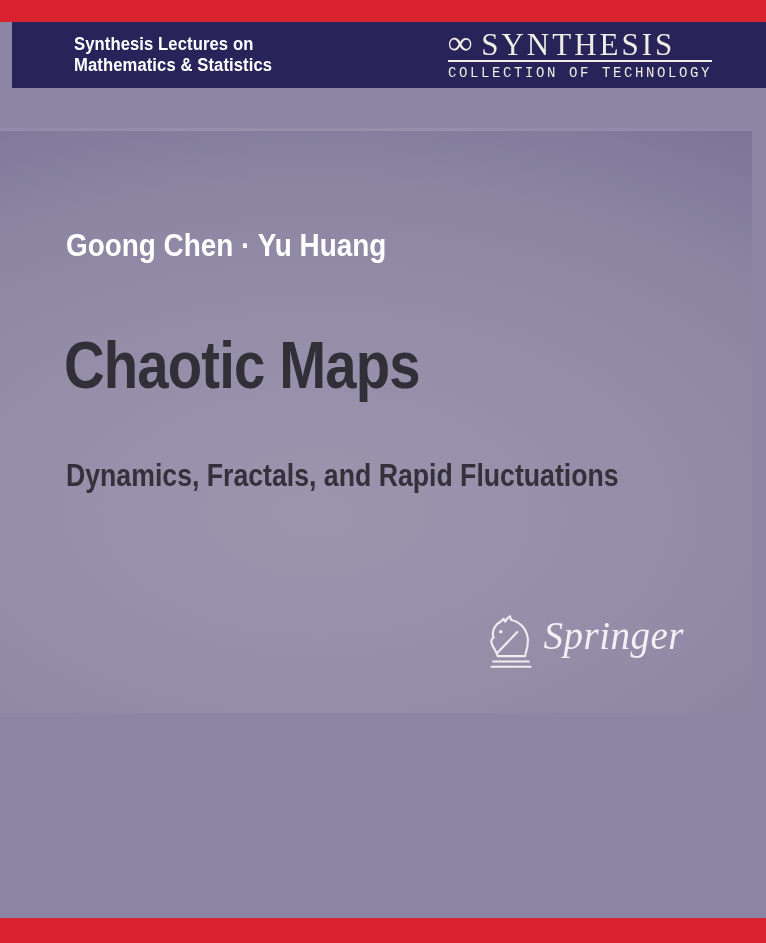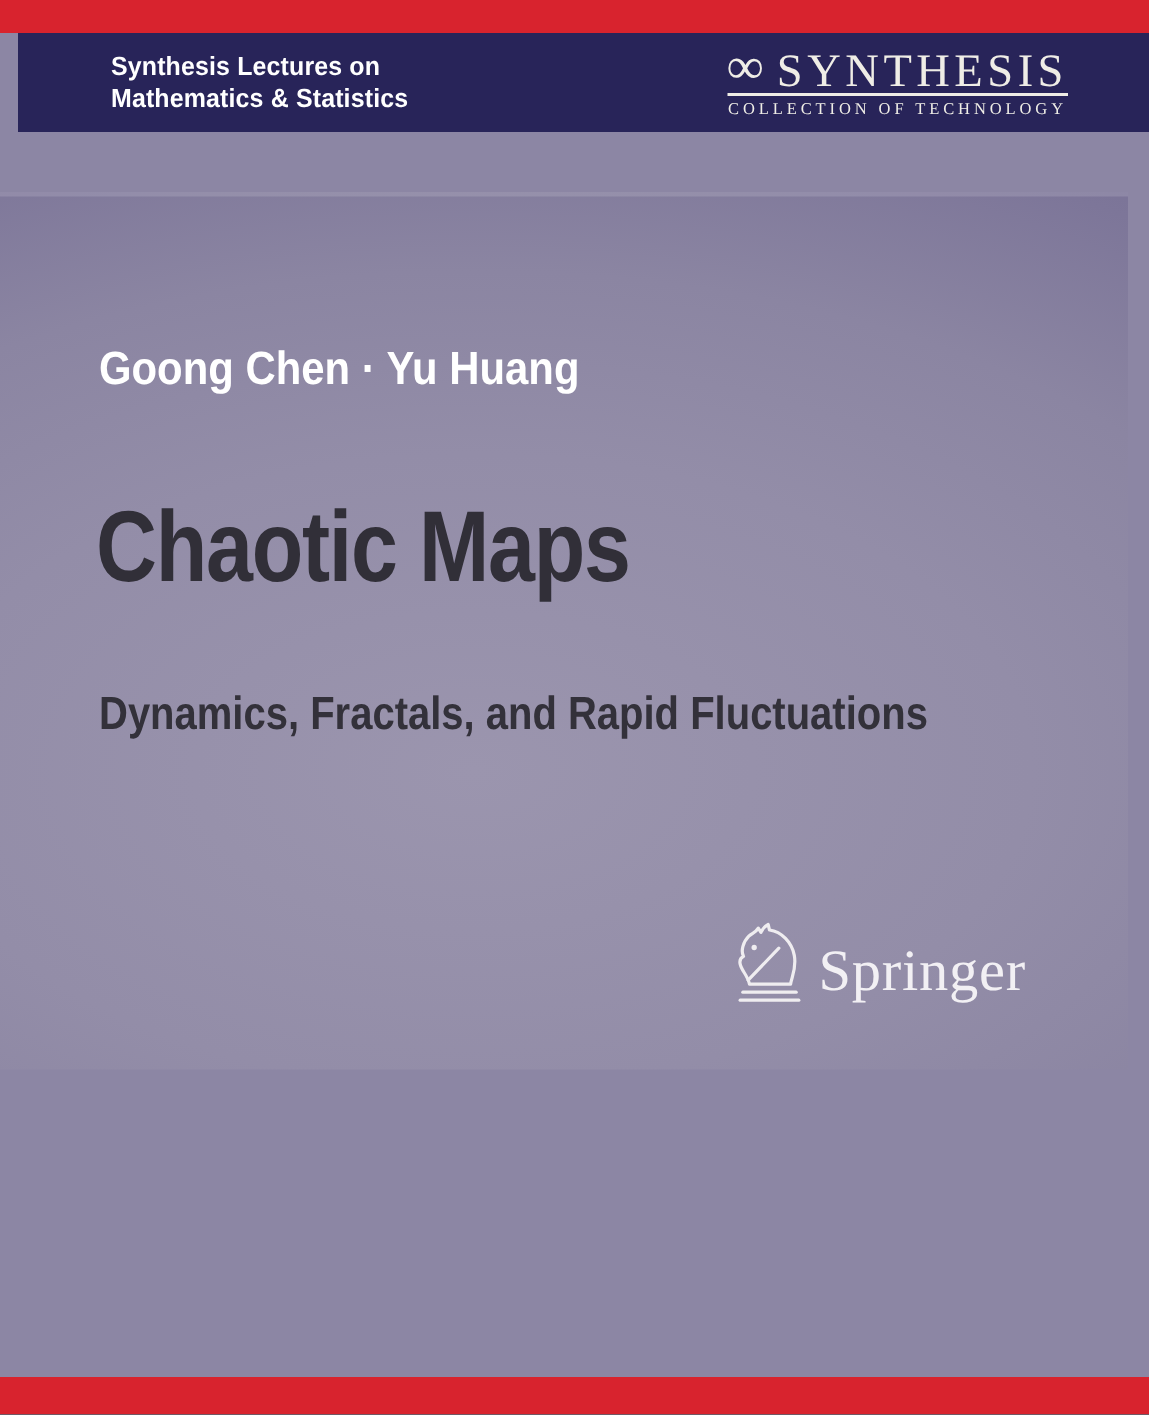--- a/index.html
+++ b/index.html
@@ -68,24 +68,25 @@
     font-weight: bold;
     position: relative;
     top: -2px;
   }
   .syn-word {
     font-size: 31px;
     line-height: 28px;
     letter-spacing: 3px;
   }
   .syn-sub {
-    font-size: 11px;
+    font-size: 14px;
     letter-spacing: 2.6px;
     margin-top: 3px;
     white-space: nowrap;
+    font-family: Liberation Mono, monospace;
   }
 
   
   .body {
     position: absolute; top: 88px; left: 0; right: 14px;
     height: 585px;
     background:
       radial-gradient(130% 95% at 42% 66%,
         #9b95ae 0%, #938da8 38%, #8b85a2 60%, #7d7699 80%, #716a90 100%);
     margin-top: 40px;
@@ -127,23 +128,24 @@
     white-space: nowrap;
     transform: scaleX(0.86);
     transform-origin: left center;
   }
 
   
   .publisher {
     position: absolute;
     right: 68px; bottom: 40px;
     display: flex;
-    align-items: flex-end;
+    align-items: center;
     gap: 4px;
     color: #f2f0f4;
+    font-style: italic;
   }
   .horse { display: block; }
   .pub-name {
     font-family: "Liberation Serif", serif;
     font-size: 39px;
     letter-spacing: 0.5px;
     line-height: 1;
     position: relative;
     top: -6px;
   }

